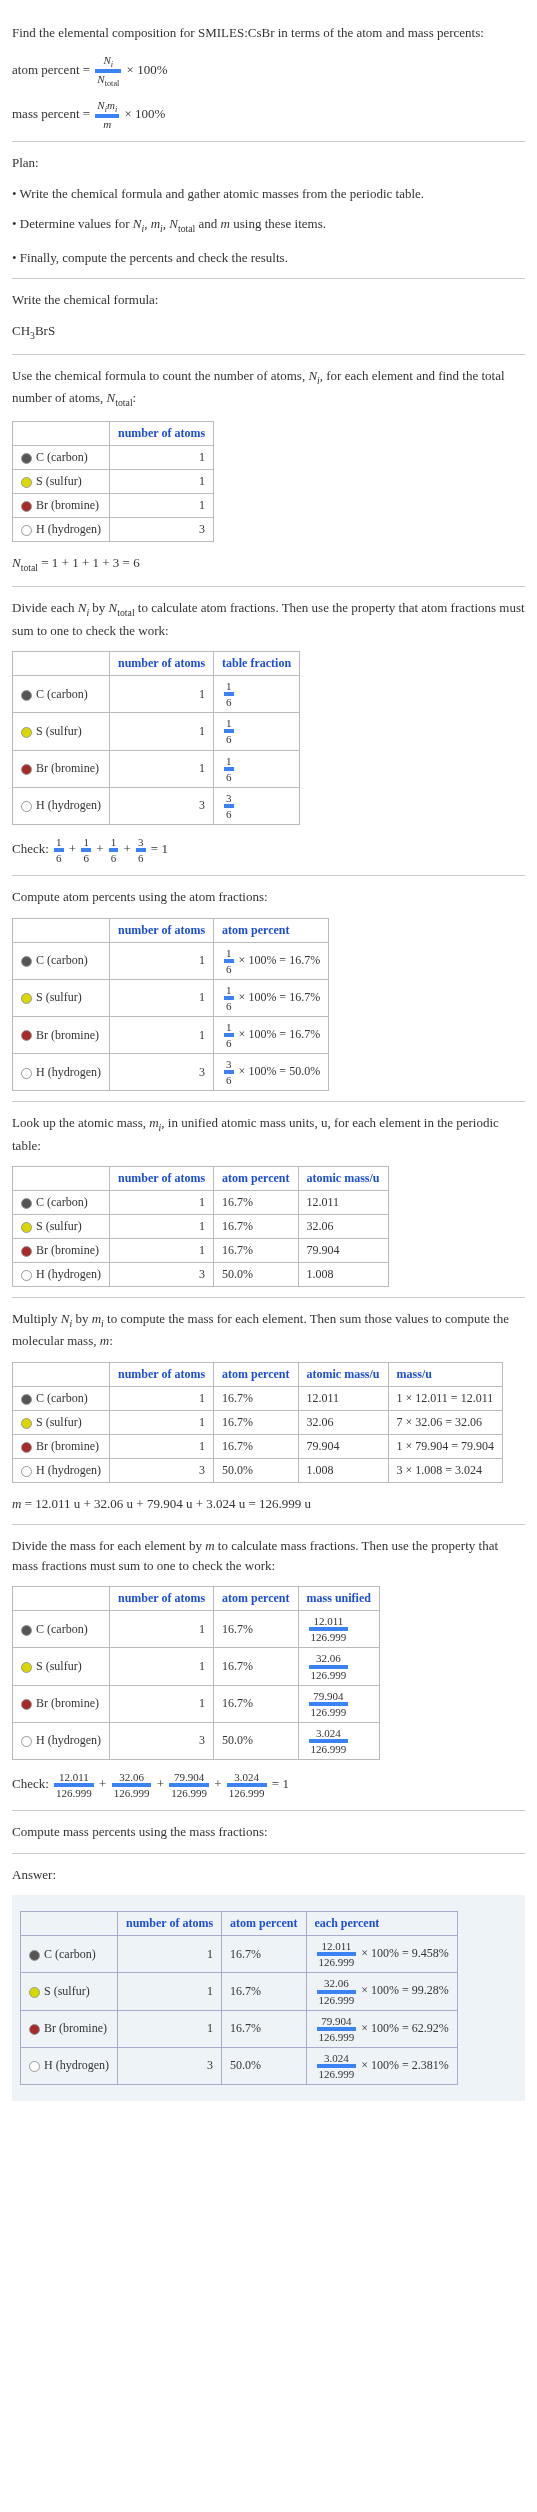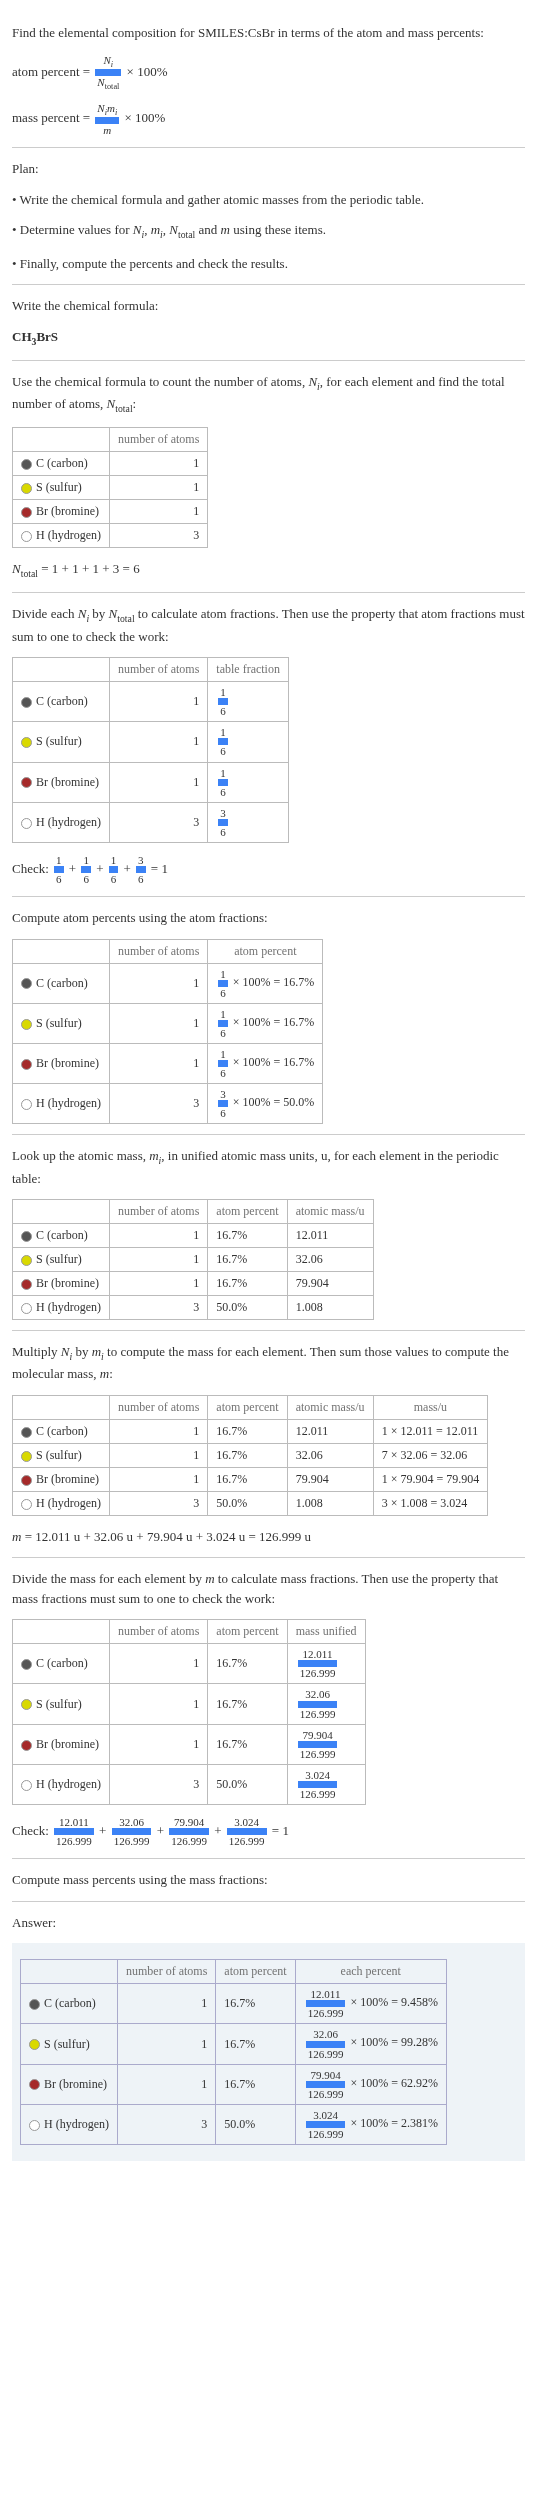--- a/index.html
+++ b/index.html
@@ -24,21 +24,21 @@
   .frac {
     display: inline-block;
     vertical-align: middle;
     text-align: center;
     font-size: 11px;
     line-height: 1.1;
     margin: 0 2px;
   }
   .frac .num {
     display: block;
-    border-bottom: 7px solid #3b82f6;
+    border-bottom: 4px solid #3b82f6;
     padding: 0 2px;
   }
   .frac .den {
     display: block;
     padding: 0 2px;
   }
   .sub {
     font-size: 0.75em;
     vertical-align: sub;
   }
@@ -47,23 +47,22 @@
     margin: 8px 0;
     font-size: 12px;
   }
   th, td {
     border: 1px solid #bbb;
     padding: 4px 8px;
     text-align: left;
     vertical-align: middle;
   }
   th {
-    font-weight: normal;
-    color: #737373;
-    text-align: center;
+    font-weight: bold;
+    color: #1d4ed8;
   }
   .dot {
     display: inline-block;
     width: 9px;
     height: 9px;
     border-radius: 50%;
     margin-right: 4px;
     vertical-align: middle;
     border: 1px solid #999;
   }
@@ -78,21 +77,20 @@
     margin-top: 4px;
   }
   .answer-box table {
     background: transparent;
   }
   .answer-box th, .answer-box td {
     border: 1px solid #aac;
   }
   .chem {
     font-family: Georgia, serif;
-    font-weight: bold;
   }
   .italic { font-style: italic; }
 </style>
 </head>
 <body>
 
 <div class="para">Find the elemental composition for SMILES:CsBr in terms of the atom and mass percents:</div>
 
 <div class="para">
   <span>atom percent = </span>

